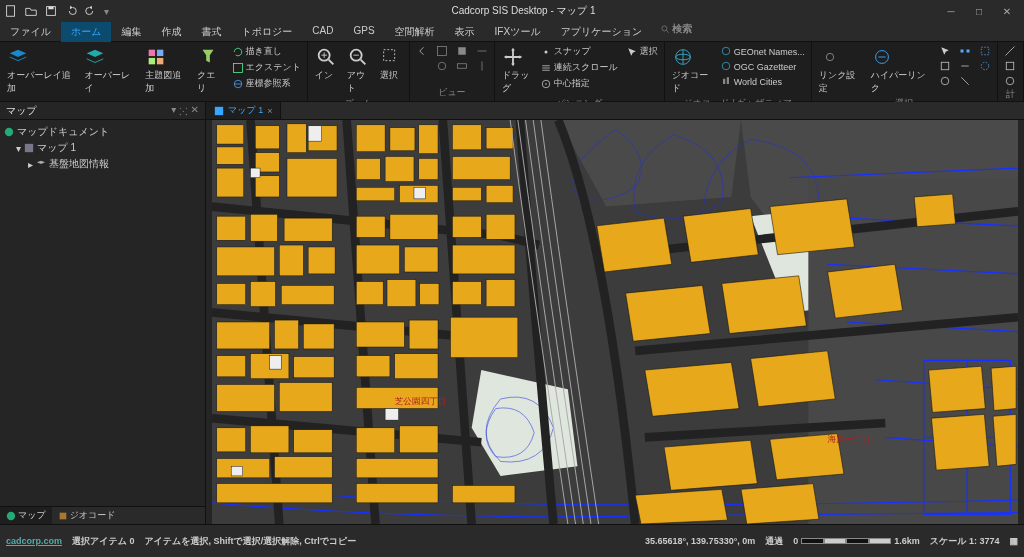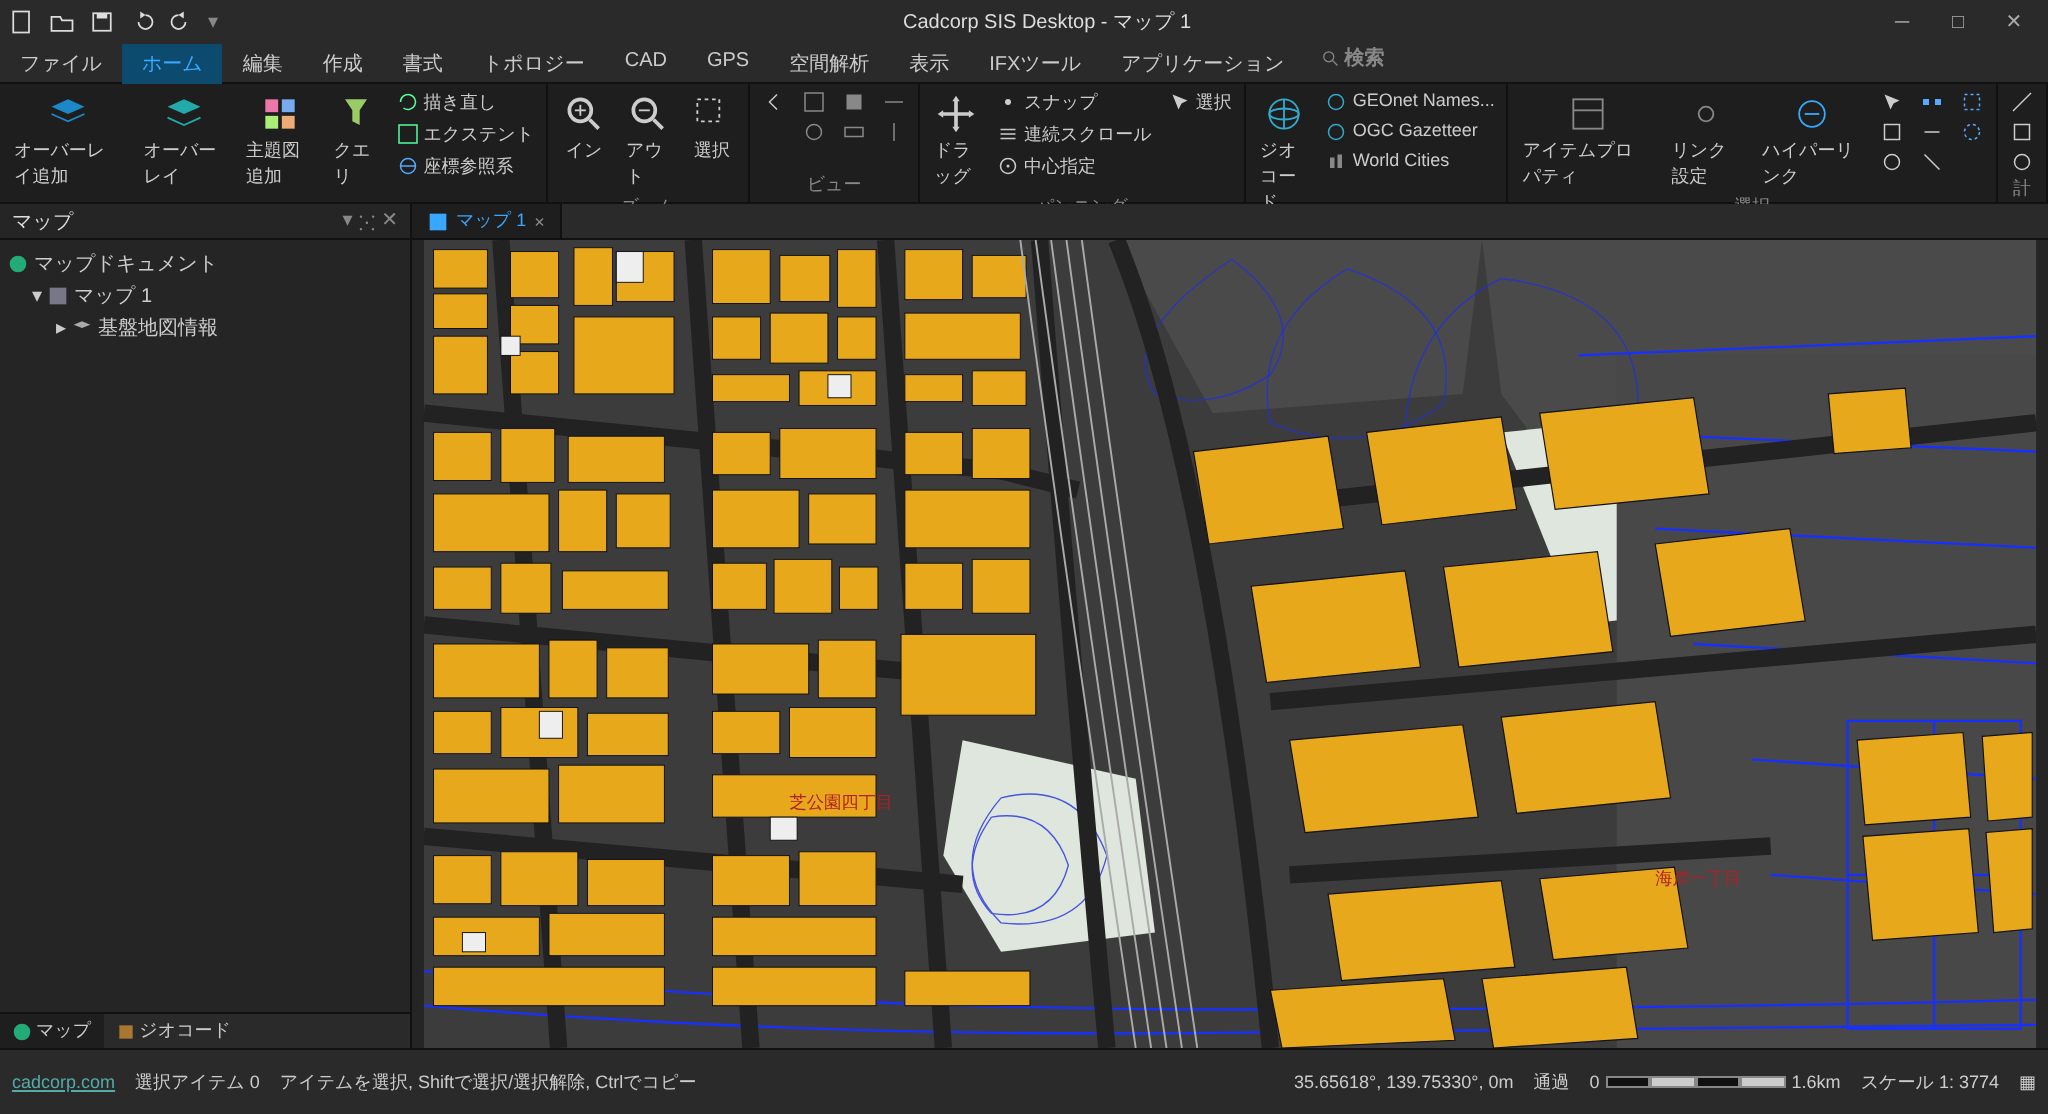--- a/index.html
+++ b/index.html
@@ -11,43 +11,43 @@
 .win-btn { width: 26px; height: 18px; display: flex; align-items: center; justify-content: center; color: #aaa; cursor: pointer; }
 .qat-icon { width: 14px; height: 14px; color: #ddd; }
 .menutabs { height: 20px; background: #2a2a2a; display: flex; align-items: flex-start; border-bottom: 1px solid #111; }
 .menutab { padding: 3px 10px; font-size: 10px; color: #ccc; cursor: pointer; }
 .menutab.active { background: #0c4a6e; color: #39a7ff; }
 .searchbox { margin-left: 8px; display: flex; align-items: center; gap: 2px; font-size: 10px; color: #888; font-weight: bold; }
 .ribbon { height: 60px; background: #1e1e1e; display: flex; border-bottom: 1px solid #111; }
 .ribbon-group { display: flex; flex-direction: column; border-right: 1px solid #111; padding: 2px 4px; }
 .ribbon-group-body { flex: 1; display: flex; align-items: flex-start; gap: 4px; }
 .ribbon-group-label { text-align: center; font-size: 9px; color: #888; }
-.ribbon-btn { display: flex; flex-direction: column; align-items: center; gap: 1px; padding: 2px 3px; cursor: pointer; font-size: 9px; color: #ccc; }
-.ribbon-btn-sm { display: flex; align-items: flex-start; gap: 2px; padding: 1px 2px; cursor: pointer; font-size: 9px; color: #ccc; white-space: nowrap; }
+.ribbon-btn { display: flex; flex-direction: column; align-items: flex-start; gap: 1px; padding: 2px 3px; cursor: pointer; font-size: 9px; color: #ccc; }
+.ribbon-btn-sm { display: flex; align-items: flex-end; gap: 2px; padding: 1px 2px; cursor: pointer; font-size: 9px; color: #ccc; white-space: nowrap; }
 .ribbon-stack { display: flex; flex-direction: column; gap: 1px; }
 .ribbon-icon-lg { width: 22px; height: 22px; }
 .ribbon-icon-sm { width: 12px; height: 12px; }
 .workspace { flex: 1; display: flex; min-height: 0; }
 .side { width: 206px; background: #252525; display: flex; flex-direction: column; border-right: 1px solid #111; }
 .side-header { height: 18px; display: flex; align-items: center; padding: 0 6px; font-size: 10px; color: #ddd; border-bottom: 1px solid #111; }
 .side-header-btns { margin-left: auto; display: flex; gap: 3px; color: #888; }
 .tree { flex: 1; padding: 4px; font-size: 10px; color: #ccc; }
 .tree-item { display: flex; align-items: center; gap: 3px; padding: 1px 0; cursor: pointer; }
 .tree-indent-1 { padding-left: 12px; }
 .tree-indent-2 { padding-left: 24px; }
 .tree-icon { width: 10px; height: 10px; }
 .side-bottom-tabs { display: flex; height: 18px; background: #2a2a2a; border-top: 1px solid #111; }
 .side-tab { padding: 2px 6px; font-size: 9px; color: #ccc; cursor: pointer; display: flex; align-items: center; gap: 2px; }
 .side-tab.active { background: #1e1e1e; }
 .main { flex: 1; display: flex; flex-direction: column; background: #252525; }
 .doc-tabs { height: 18px; display: flex; background: #2a2a2a; border-bottom: 1px solid #111; }
 .doc-tab { padding: 2px 8px; font-size: 9px; color: #39a7ff; background: #1e1e1e; display: flex; align-items: center; gap: 4px; cursor: pointer; border-right: 1px solid #111; }
 .map-canvas { flex: 1; position: relative; overflow: hidden; }
 .map-svg { width: 100%; height: 100%; display: block; }
-.statusbar { height: 18px; background: #2a2a2a; display: flex; align-items: center; padding: 16px 6px; border-top: 1px solid #111; font-size: 9px; color: #ccc; gap: 10px; }
+.statusbar { height: 18px; background: #2a2a2a; display: flex; align-items: center; padding: 16px 6px; border-top: 1px solid #111; font-size: 9px; color: #ccc; gap: 10px; font-weight: bold; }
 .statusbar .sp { flex: 1; }
 .status-link { color: #5aa; text-decoration: underline; cursor: pointer; }
 .sb-seg { display: flex; align-items: center; gap: 3px; }
 .scalebar { width: 90px; height: 6px; display: flex; }
 .scalebar div { flex: 1; border: 1px solid #888; }
 .scalebar div:nth-child(odd){ background:#111; }
 .scalebar div:nth-child(even){ background:#ccc; }
 </style>
 </head>
 <body>
@@ -309,27 +309,20 @@
             </svg>
             <span>World Cities</span>
           </div>
       </div>
     </div>
     <div class="ribbon-group-label">ジオコード / ギャザティア</div>
   </div>
 
   <div class="ribbon-group">
     <div class="ribbon-group-body">
-      <div class="ribbon-btn">
-          <svg class="ribbon-icon-lg" viewBox="0 0 24 24">
-            <rect x="4" y="4" width="16" height="16" fill="none" stroke="#888"></rect>
-            <line x1="4" y1="10" x2="20" y2="10" stroke="#888"></line>
-          </svg>
-          <span>アイテムプロパティ</span>
-        </div>
       <div class="ribbon-btn">
           <svg class="ribbon-icon-lg" viewBox="0 0 24 24">
             <path d="M8 12a4 4 0 0 1 8 0M8 12a4 4 0 0 0 8 0" fill="none" stroke="#888"></path>
           </svg>
           <span>リンク設定</span>
         </div>
       <div class="ribbon-btn">
           <svg class="ribbon-icon-lg" viewBox="0 0 24 24">
             <circle cx="12" cy="12" r="7" fill="none" stroke="#3af"></circle>
             <path d="M8 12h8" stroke="#3af"></path>

